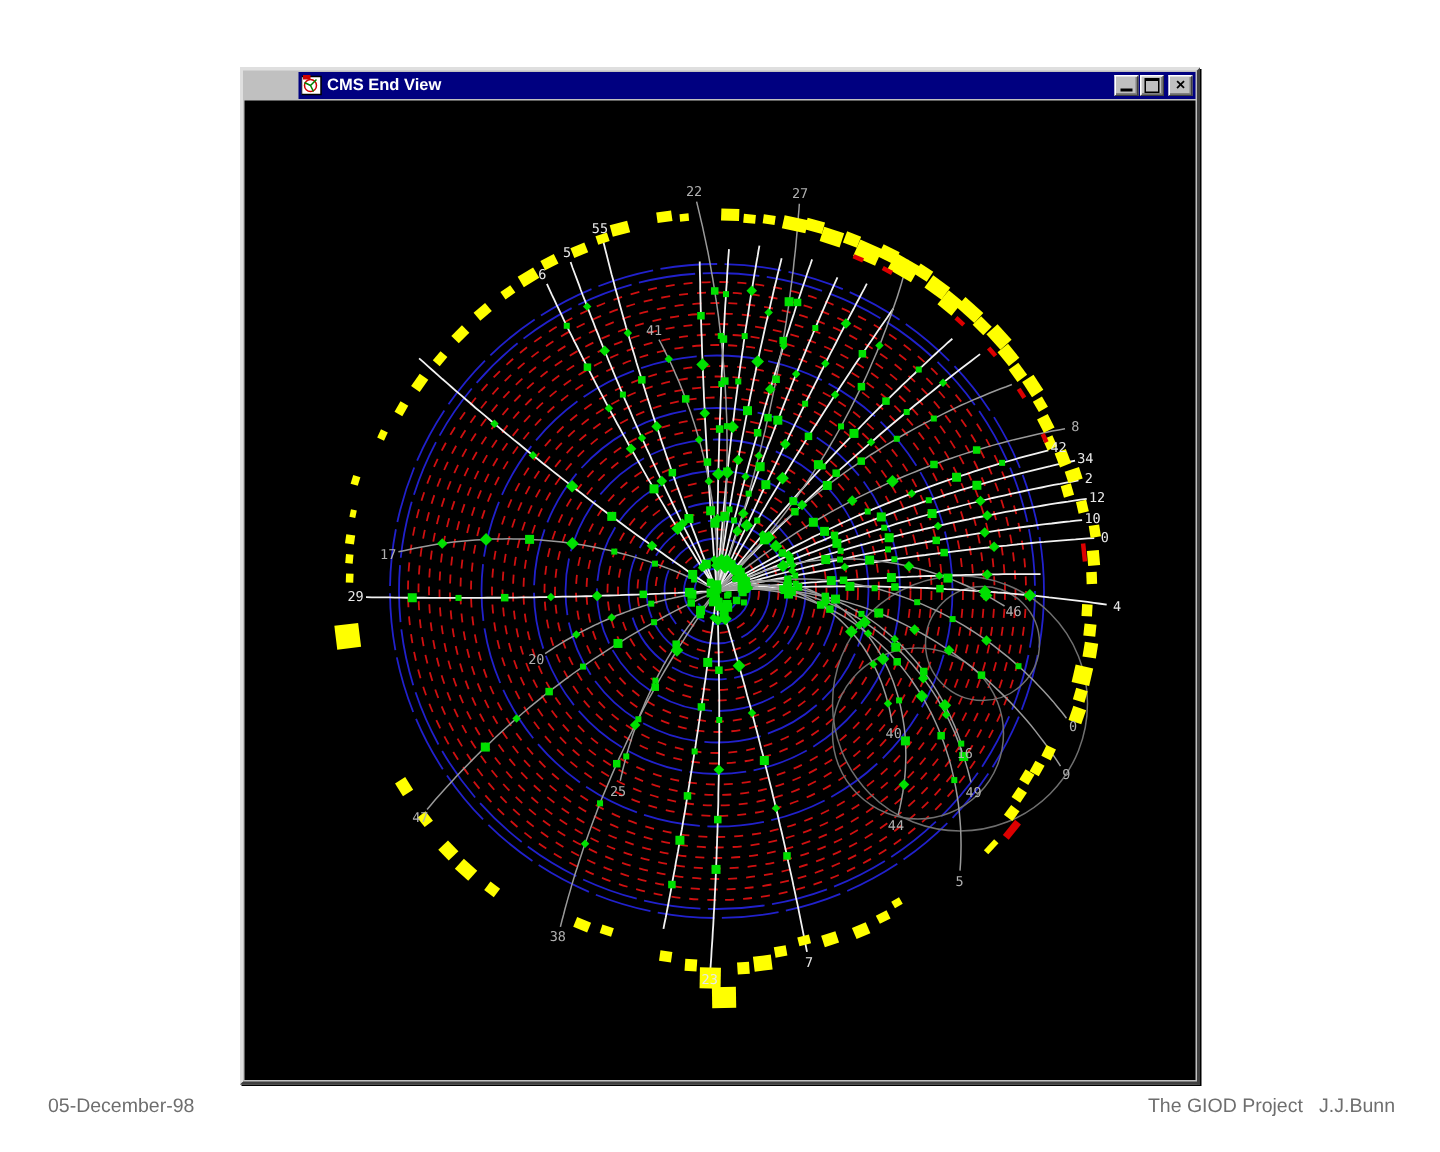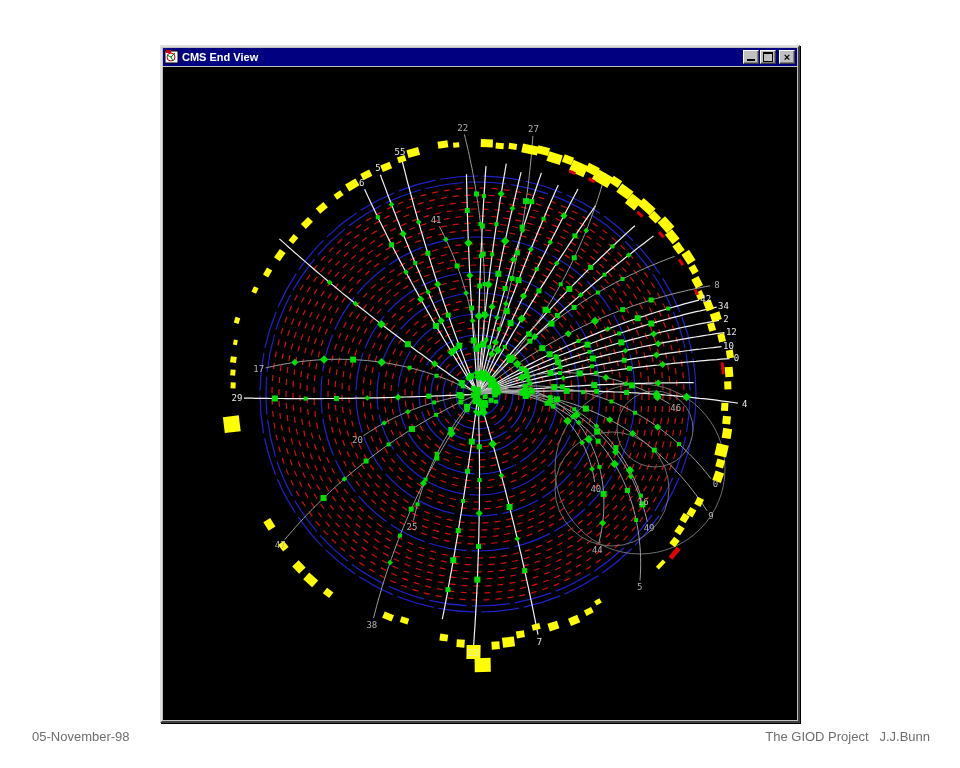--- a/index.html
+++ b/index.html
@@ -1,21 +1,21 @@
 <!DOCTYPE html>
 <html><head>
 <meta charset="utf-8">
 <style>
   html,body{margin:0;padding:0;}
   body{width:960px;height:768px;background:#ffffff;position:relative;overflow:hidden;
        font-family:"Liberation Sans", sans-serif;}
   .window{position:absolute;left:160px;top:45px;width:640px;height:678px;
           background:#c0c0c0;box-sizing:border-box;
           border:2px solid;border-color:#dfdfdf #404040 #404040 #dfdfdf;
-          box-shadow:1px 1px 0 #000;}
+          box-shadow:1px 1px 0 #000;padding-left:36px;}
   .titlebar{height:18px;background:#000080;display:flex;align-items:center;
             padding:0 2px;box-sizing:border-box;margin:1px;}
   .app-icon{width:14px;height:14px;display:inline-block;margin-right:3px;flex:0 0 auto;}
   .title{color:#ffffff;font-weight:bold;font-size:11px;line-height:18px;flex:1 1 auto;
          white-space:nowrap;overflow:hidden;}
   .tb-buttons{display:flex;gap:1px;flex:0 0 auto;align-items:center;}
   .tb{width:16px;height:14px;background:#c0c0c0;border:1px solid;padding:0;
       border-color:#ffffff #404040 #404040 #ffffff;box-shadow:inset -1px -1px 0 #808080;
       font-size:9px;line-height:10px;font-weight:bold;color:#000;
       font-family:"Liberation Sans",sans-serif;display:flex;align-items:flex-end;justify-content:center;}
@@ -579,14 +579,14 @@
         <text x="486.0615458264367" y="464.36229458317644" fill="#b0b0b0" font-size="9" font-family="&quot;DejaVu Sans Mono&quot;, monospace" text-anchor="middle">49</text>
         <text x="434.3317798586901" y="486.04991822293465" fill="#b0b0b0" font-size="9" font-family="&quot;DejaVu Sans Mono&quot;, monospace" text-anchor="middle">44</text>
         <text x="476.7072132241603" y="523.4050350527915" fill="#b0b0b0" font-size="9" font-family="&quot;DejaVu Sans Mono&quot;, monospace" text-anchor="middle">5</text>
         <text x="547.875590172554" y="452.4972337747887" fill="#b0b0b0" font-size="9" font-family="&quot;DejaVu Sans Mono&quot;, monospace" text-anchor="middle">9</text>
         <text x="552.4081978788233" y="420.2938164715754" fill="#b0b0b0" font-size="9" font-family="&quot;DejaVu Sans Mono&quot;, monospace" text-anchor="middle">0</text>
         <text x="553.8942891874043" y="220.51645826596544" fill="#b0b0b0" font-size="9" font-family="&quot;DejaVu Sans Mono&quot;, monospace" text-anchor="middle">8</text>
       </svg>
   </div>
 </div>
 
-<div class="footer left">05-November-98</div>
+<div class="footer left">05-December-98</div>
 <div class="footer right">The GIOD Project   J.J.Bunn</div>
 
 </body></html>

